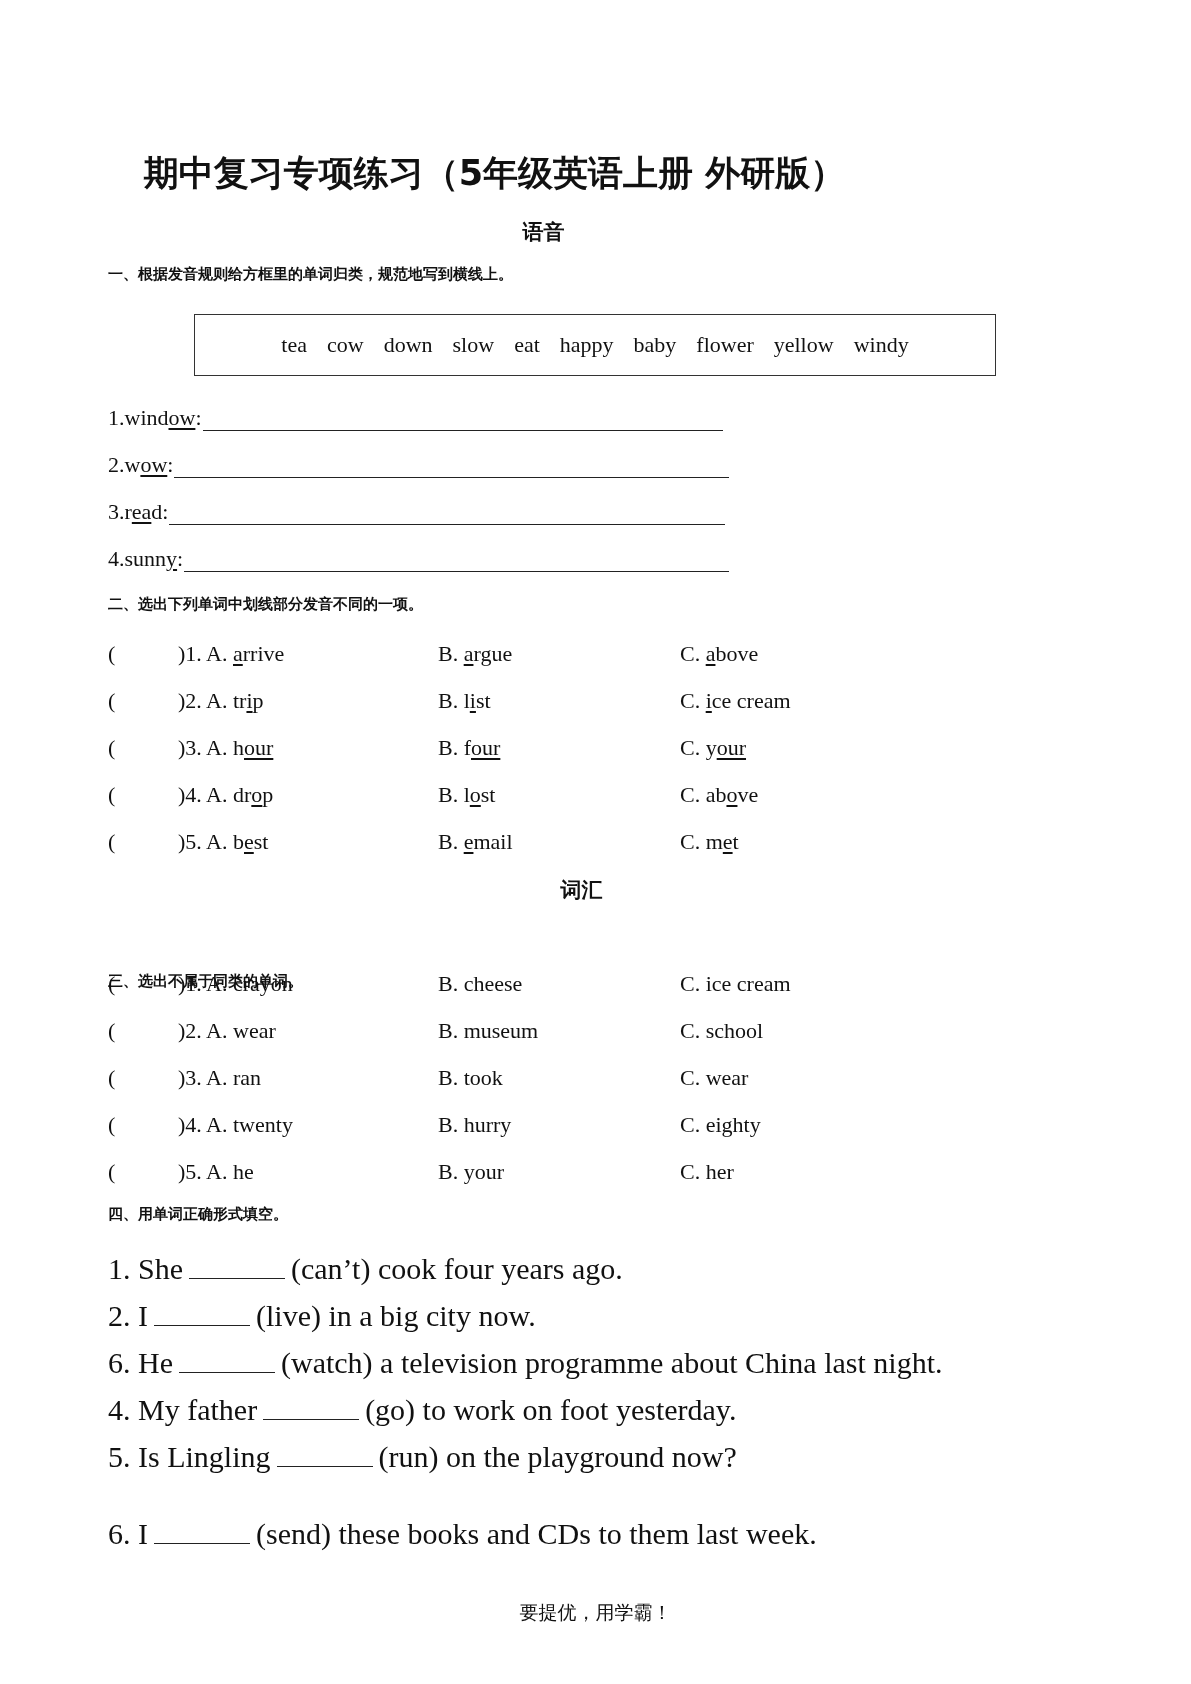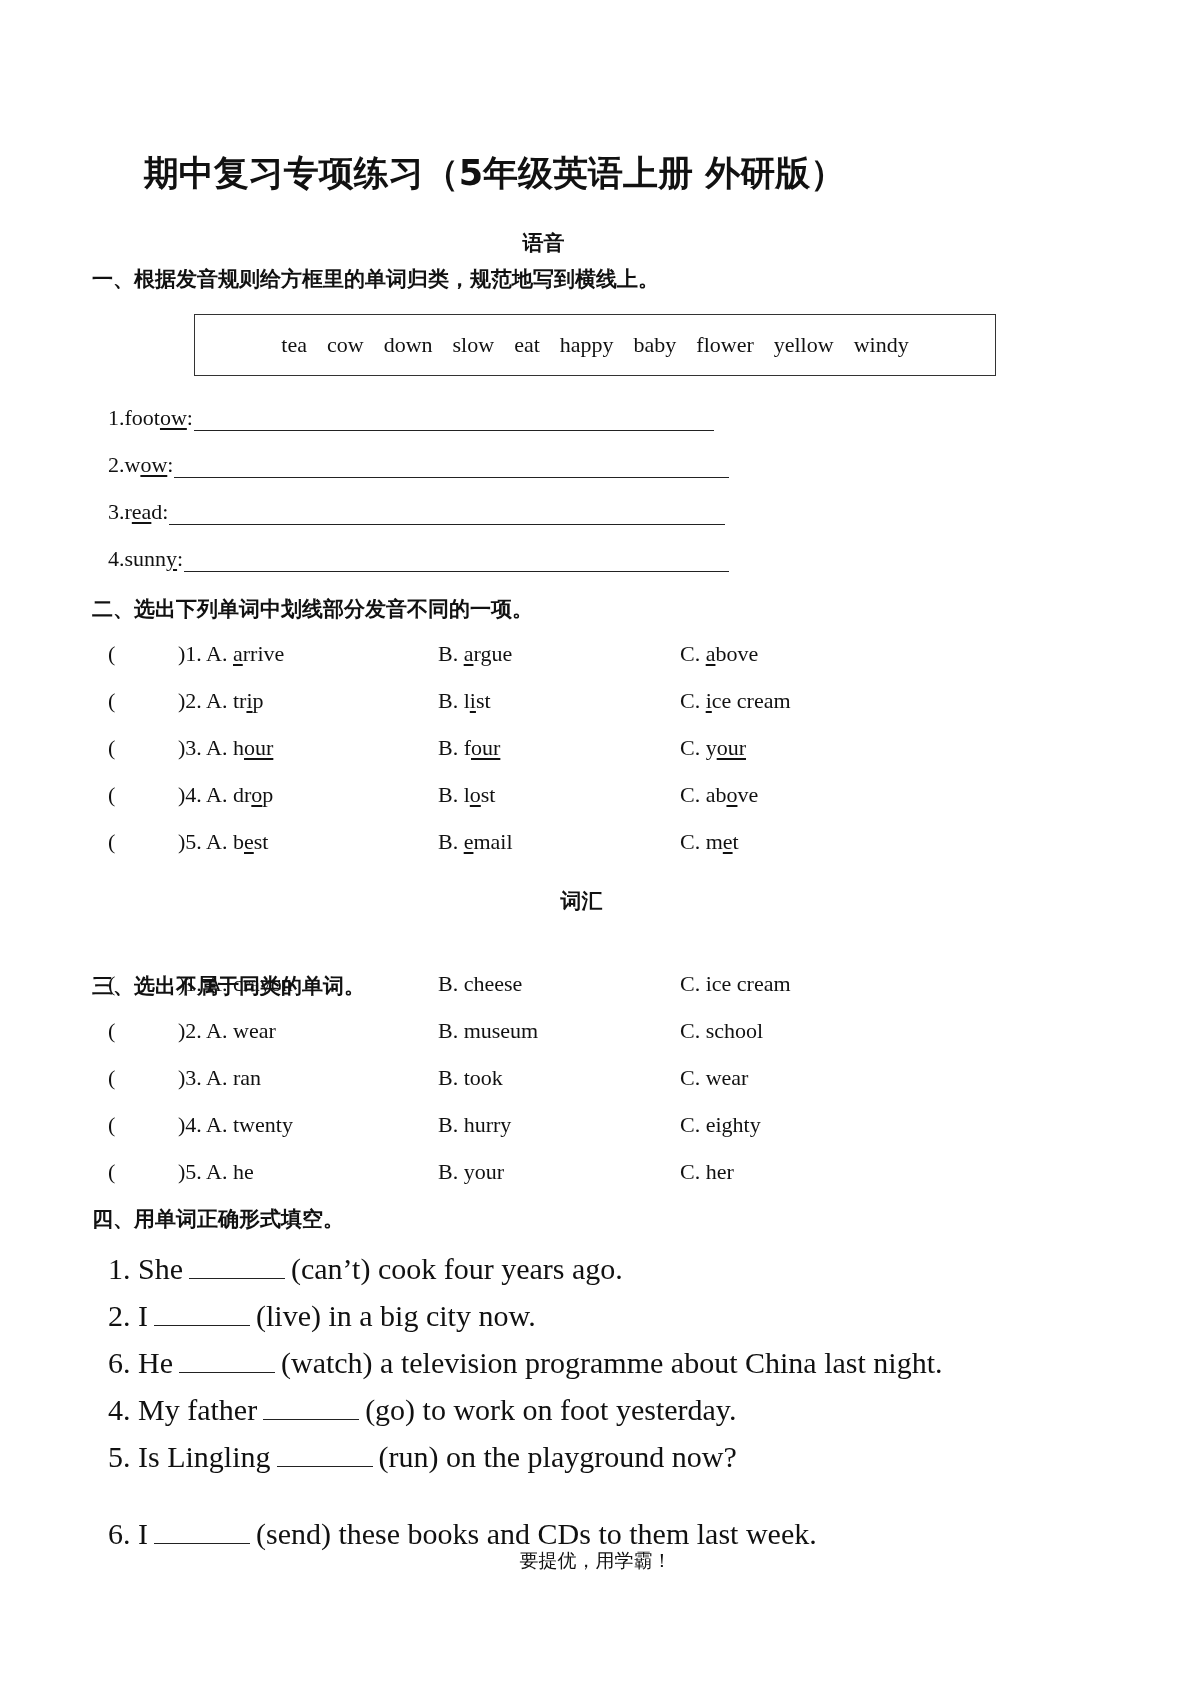--- a/index.html
+++ b/index.html
@@ -2,36 +2,36 @@
 <html><head>
 <meta charset="utf-8">
 <style>
   html, body { margin: 0; padding: 0; background: #ffffff; }
   body { width: 1191px; height: 1684px; position: relative; overflow: hidden;
          font-family: "Liberation Serif", "DejaVu Serif", serif; color: #111; }
   .abs { position: absolute; white-space: nowrap; }
   .title { top: 150px; left: 0; width: 989px; text-align: center; font-size: 35px; font-weight: bold;
            font-family: "DejaVu Sans", "Liberation Sans", sans-serif; letter-spacing: 0px; }
   .subhead { left: 0; width: 1087px; text-align: center; font-size: 21px; font-weight: bold;
-             font-family: "DejaVu Sans", sans-serif; margin-top: 11px; }
-  .section { left: 92px; font-size: 21px; font-weight: bold; font-family: "DejaVu Sans", sans-serif; }
+             font-family: "DejaVu Sans", sans-serif; }
+  .section { left: 108px; font-size: 15px; font-weight: bold; font-family: "DejaVu Sans", sans-serif; }
   .wordbox { left: 194px; top: 314px; width: 802px; height: 62px; border: 1.5px solid #333; box-sizing: border-box;
              display: flex; align-items: center; justify-content: center; font-size: 22px; }
   .wordbox span { margin: 4px 10px; }
   .line-item { left: 108px; font-size: 22px; display: flex; align-items: flex-end; }
   .blank-long { display: inline-block; border-bottom: 1.5px solid #222; height: 22px; margin-left: 1px; }
   u { text-decoration: underline; text-underline-offset: 3px; }
   .mc-row { left: 108px; width: 900px; font-size: 22px; height: 30px; }
   .mc-row .paren-open { position: absolute; left: 0; }
   .mc-row .stem { position: absolute; left: 70px; }
   .mc-row .optB { position: absolute; left: 330px; }
   .mc-row .optC { position: absolute; left: 572px; }
   .fill { left: 108px; font-size: 30px; }
   .blank-short { display: inline-block; width: 96px; border-bottom: 1.5px solid #222; height: 20px; vertical-align: baseline; margin: 0 6px; }
-  .footer { top: 1548px; left: 0; width: 1191px; text-align: center; font-size: 19px;
+  .footer { top: 1600px; left: 0; width: 1191px; text-align: center; font-size: 19px;
             font-family: "DejaVu Serif", serif; }
 </style>
 </head>
 <body>
 
 <div class="abs title">期中复习专项练习（5年级英语上册  外研版）</div>
 <div class="abs subhead" style="top:218px;">语音</div>
 
 <div class="abs section" style="top:265px;">一、根据发音规则给方框里的单词归类，规范地写到横线上。</div>
 <div class="abs wordbox">
@@ -42,21 +42,21 @@
   <span>eat</span>
   <span>happy</span>
   <span>baby</span>
   <span>flower</span>
   <span>yellow</span>
   <span>windy</span>
 </div>
 
 <div class="abs line-item" style="top:405px;">
   <span>1. </span>
-    <span>foot</span>
+    <span>wind</span>
     <u>ow</u>
     <span>:</span>
   <span class="blank-long" style="width:520px;"></span>
 </div>
 <div class="abs line-item" style="top:452px;">
   <span>2. </span>
     <span>w</span>
     <u>ow</u>
     <span>:</span>
   <span class="blank-long" style="width:555px;"></span>

